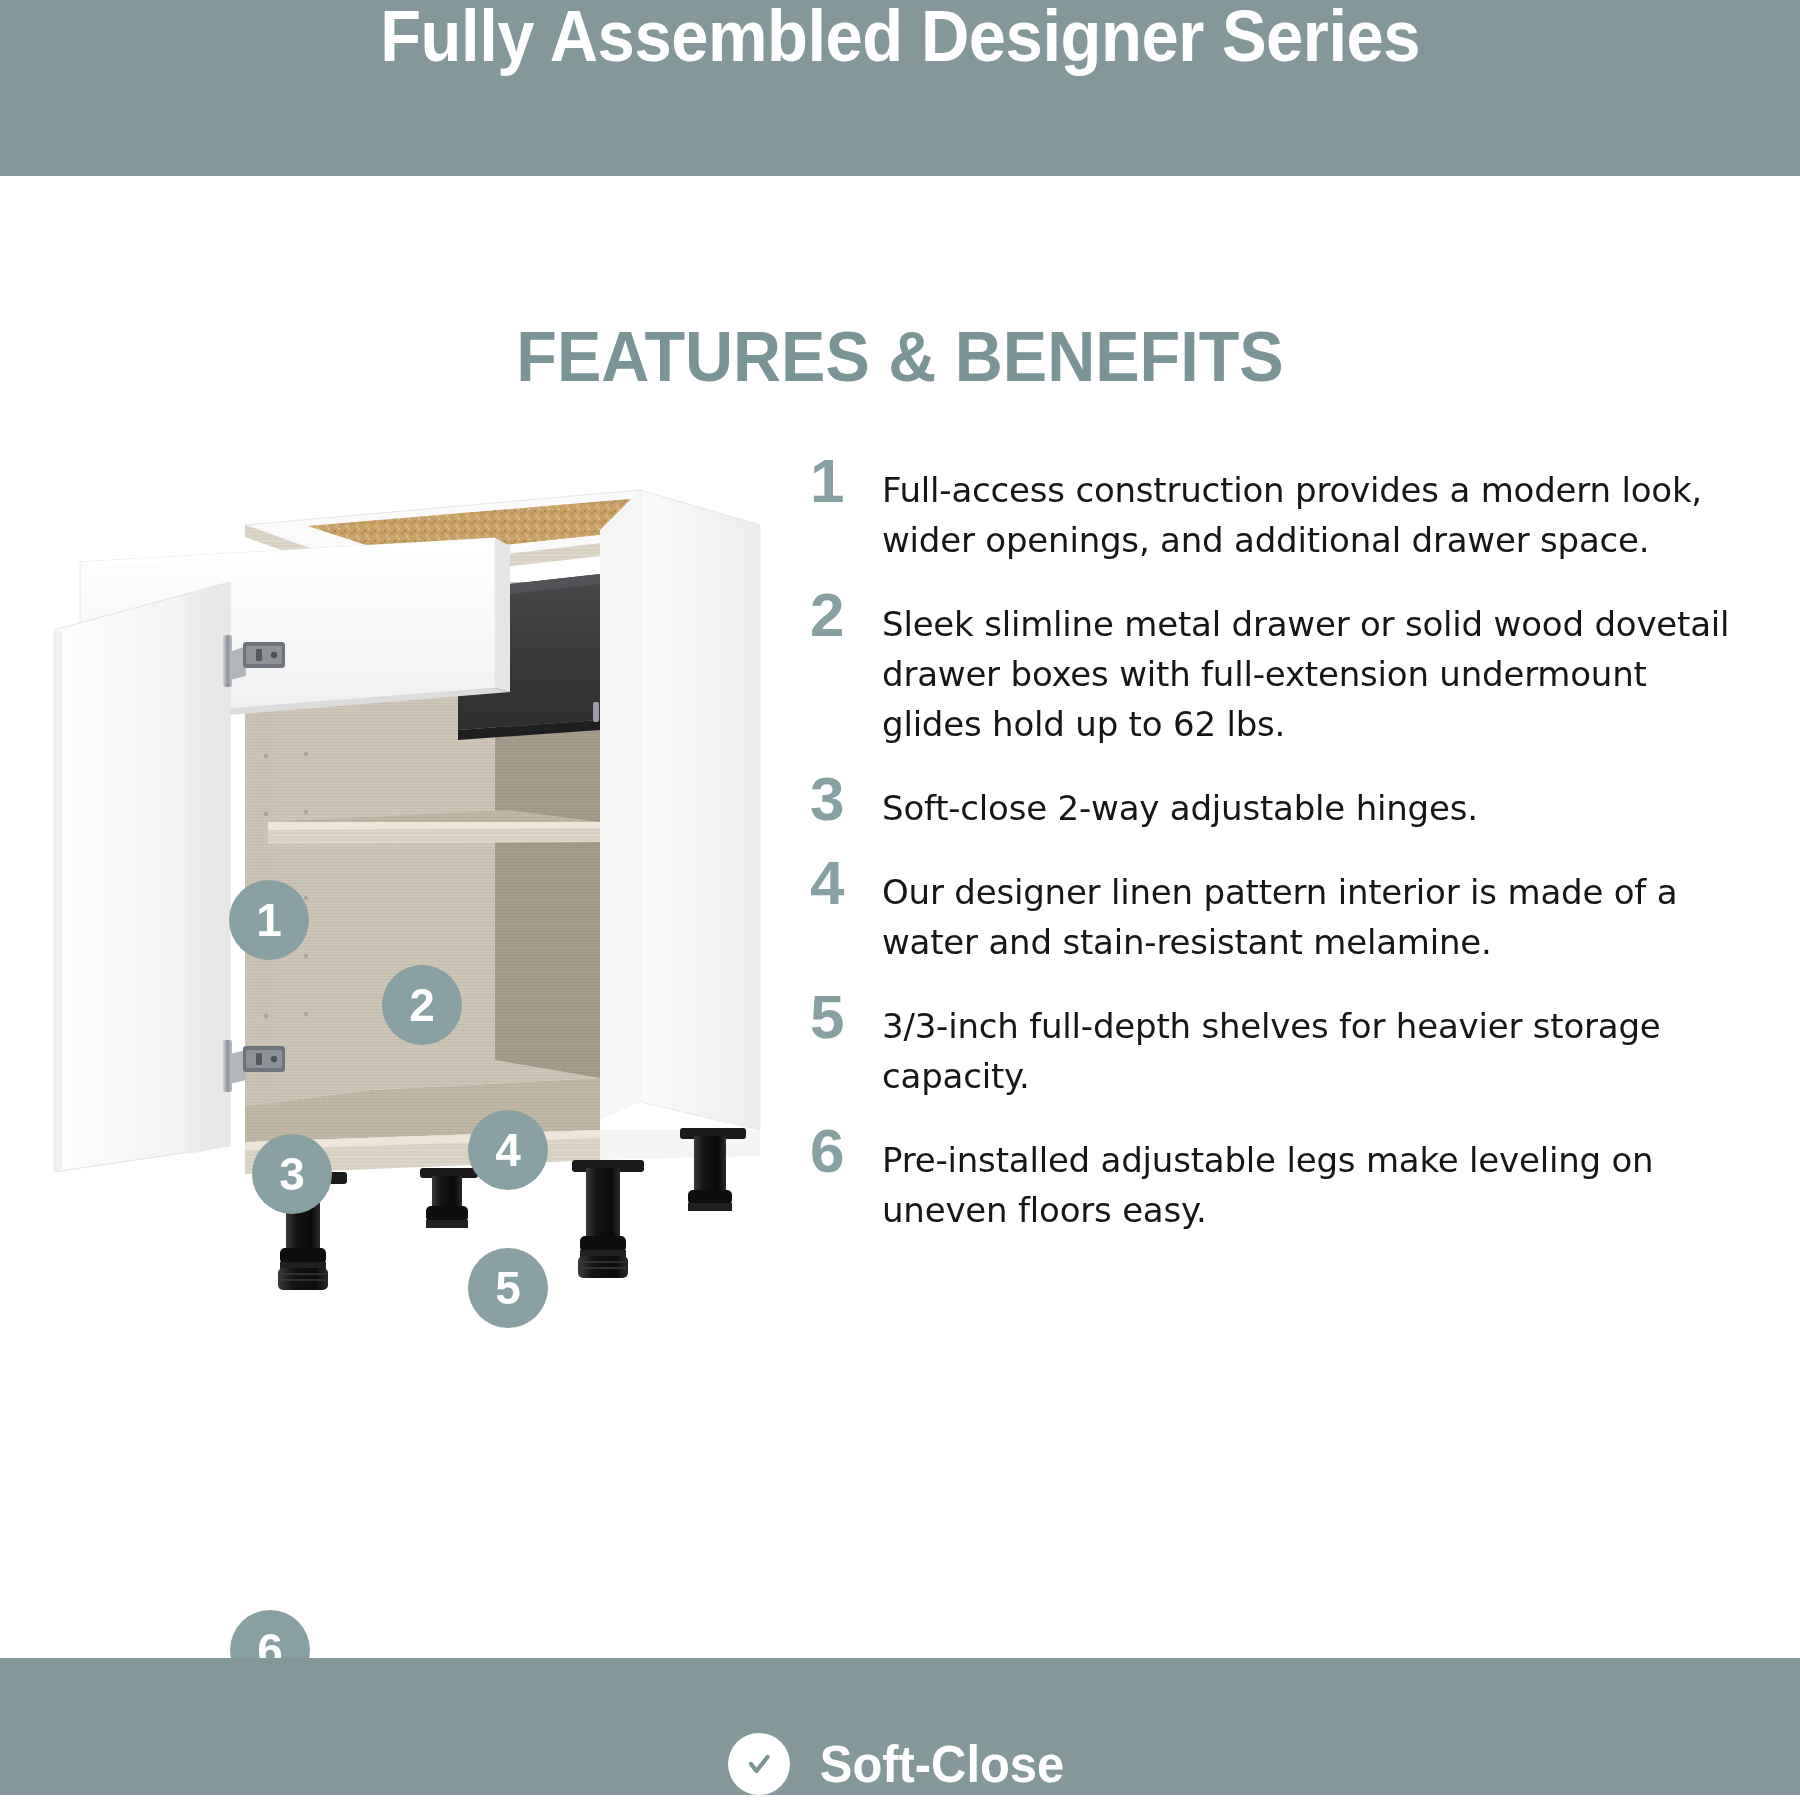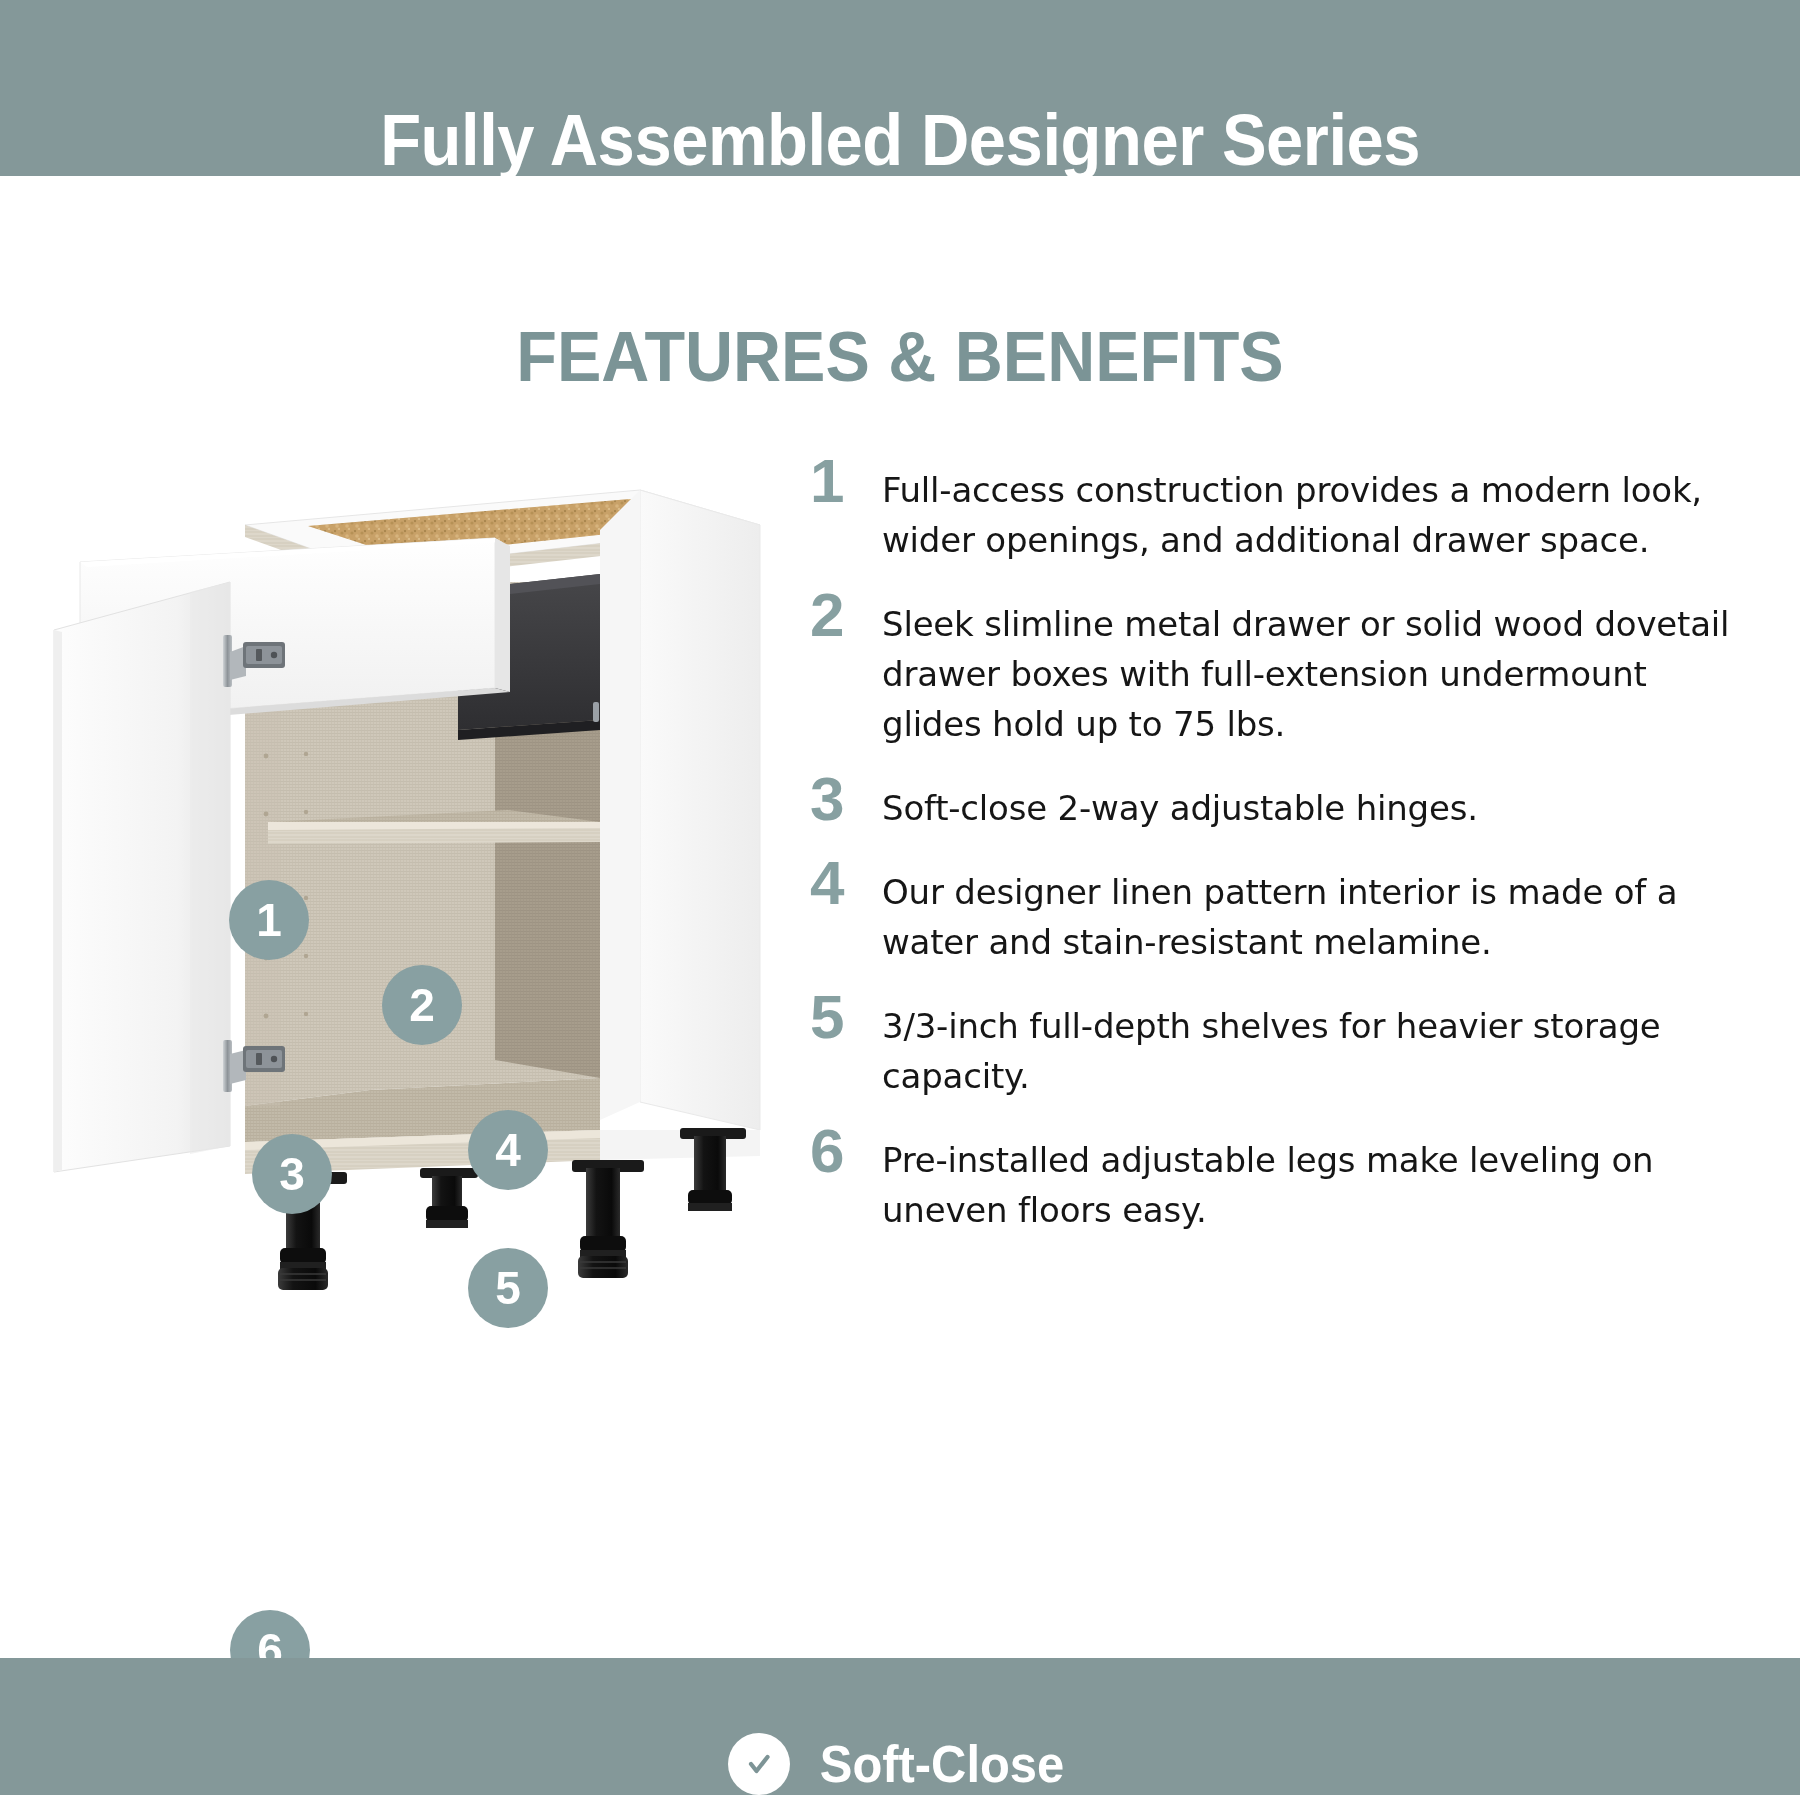--- a/index.html
+++ b/index.html
@@ -8,21 +8,21 @@
     background:#ffffff;
     font-family:"Liberation Sans", sans-serif;
     overflow:hidden;
     position:relative;
   }
 
   
   .header-band{
     position:absolute;left:0;top:0;width:1800px;height:176px;
     background:#849899;
-    display:flex;align-items:flex-end;justify-content:center;
+    display:flex;align-items:flex-start;justify-content:center;
   }
   .header-title{
     color:#ffffff;
     font-family:"Liberation Sans Narrow","Liberation Sans",sans-serif;
     font-weight:bold;
     font-size:72px;
     letter-spacing:-0.5px;
     transform:scaleX(0.93);
     white-space:nowrap;
     line-height:1;
@@ -349,21 +349,21 @@
 
 <div class="feature-list">
 
   <div class="feature-row">
     <div class="feature-num">1</div>
     <div class="feature-text">Full-access construction provides a modern look, wider openings, and additional drawer space.</div>
   </div>
 
   <div class="feature-row">
     <div class="feature-num">2</div>
-    <div class="feature-text">Sleek slimline metal drawer or solid wood dovetail drawer boxes with full-extension undermount glides hold up to 75 lbs.</div>
+    <div class="feature-text">Sleek slimline metal drawer or solid wood dovetail drawer boxes with full-extension undermount glides hold up to 62 lbs.</div>
   </div>
 
   <div class="feature-row">
     <div class="feature-num">3</div>
     <div class="feature-text">Soft-close 2-way adjustable hinges.</div>
   </div>
 
   <div class="feature-row">
     <div class="feature-num">4</div>
     <div class="feature-text">Our designer linen pattern interior is made of a water and stain-resistant melamine.</div>

